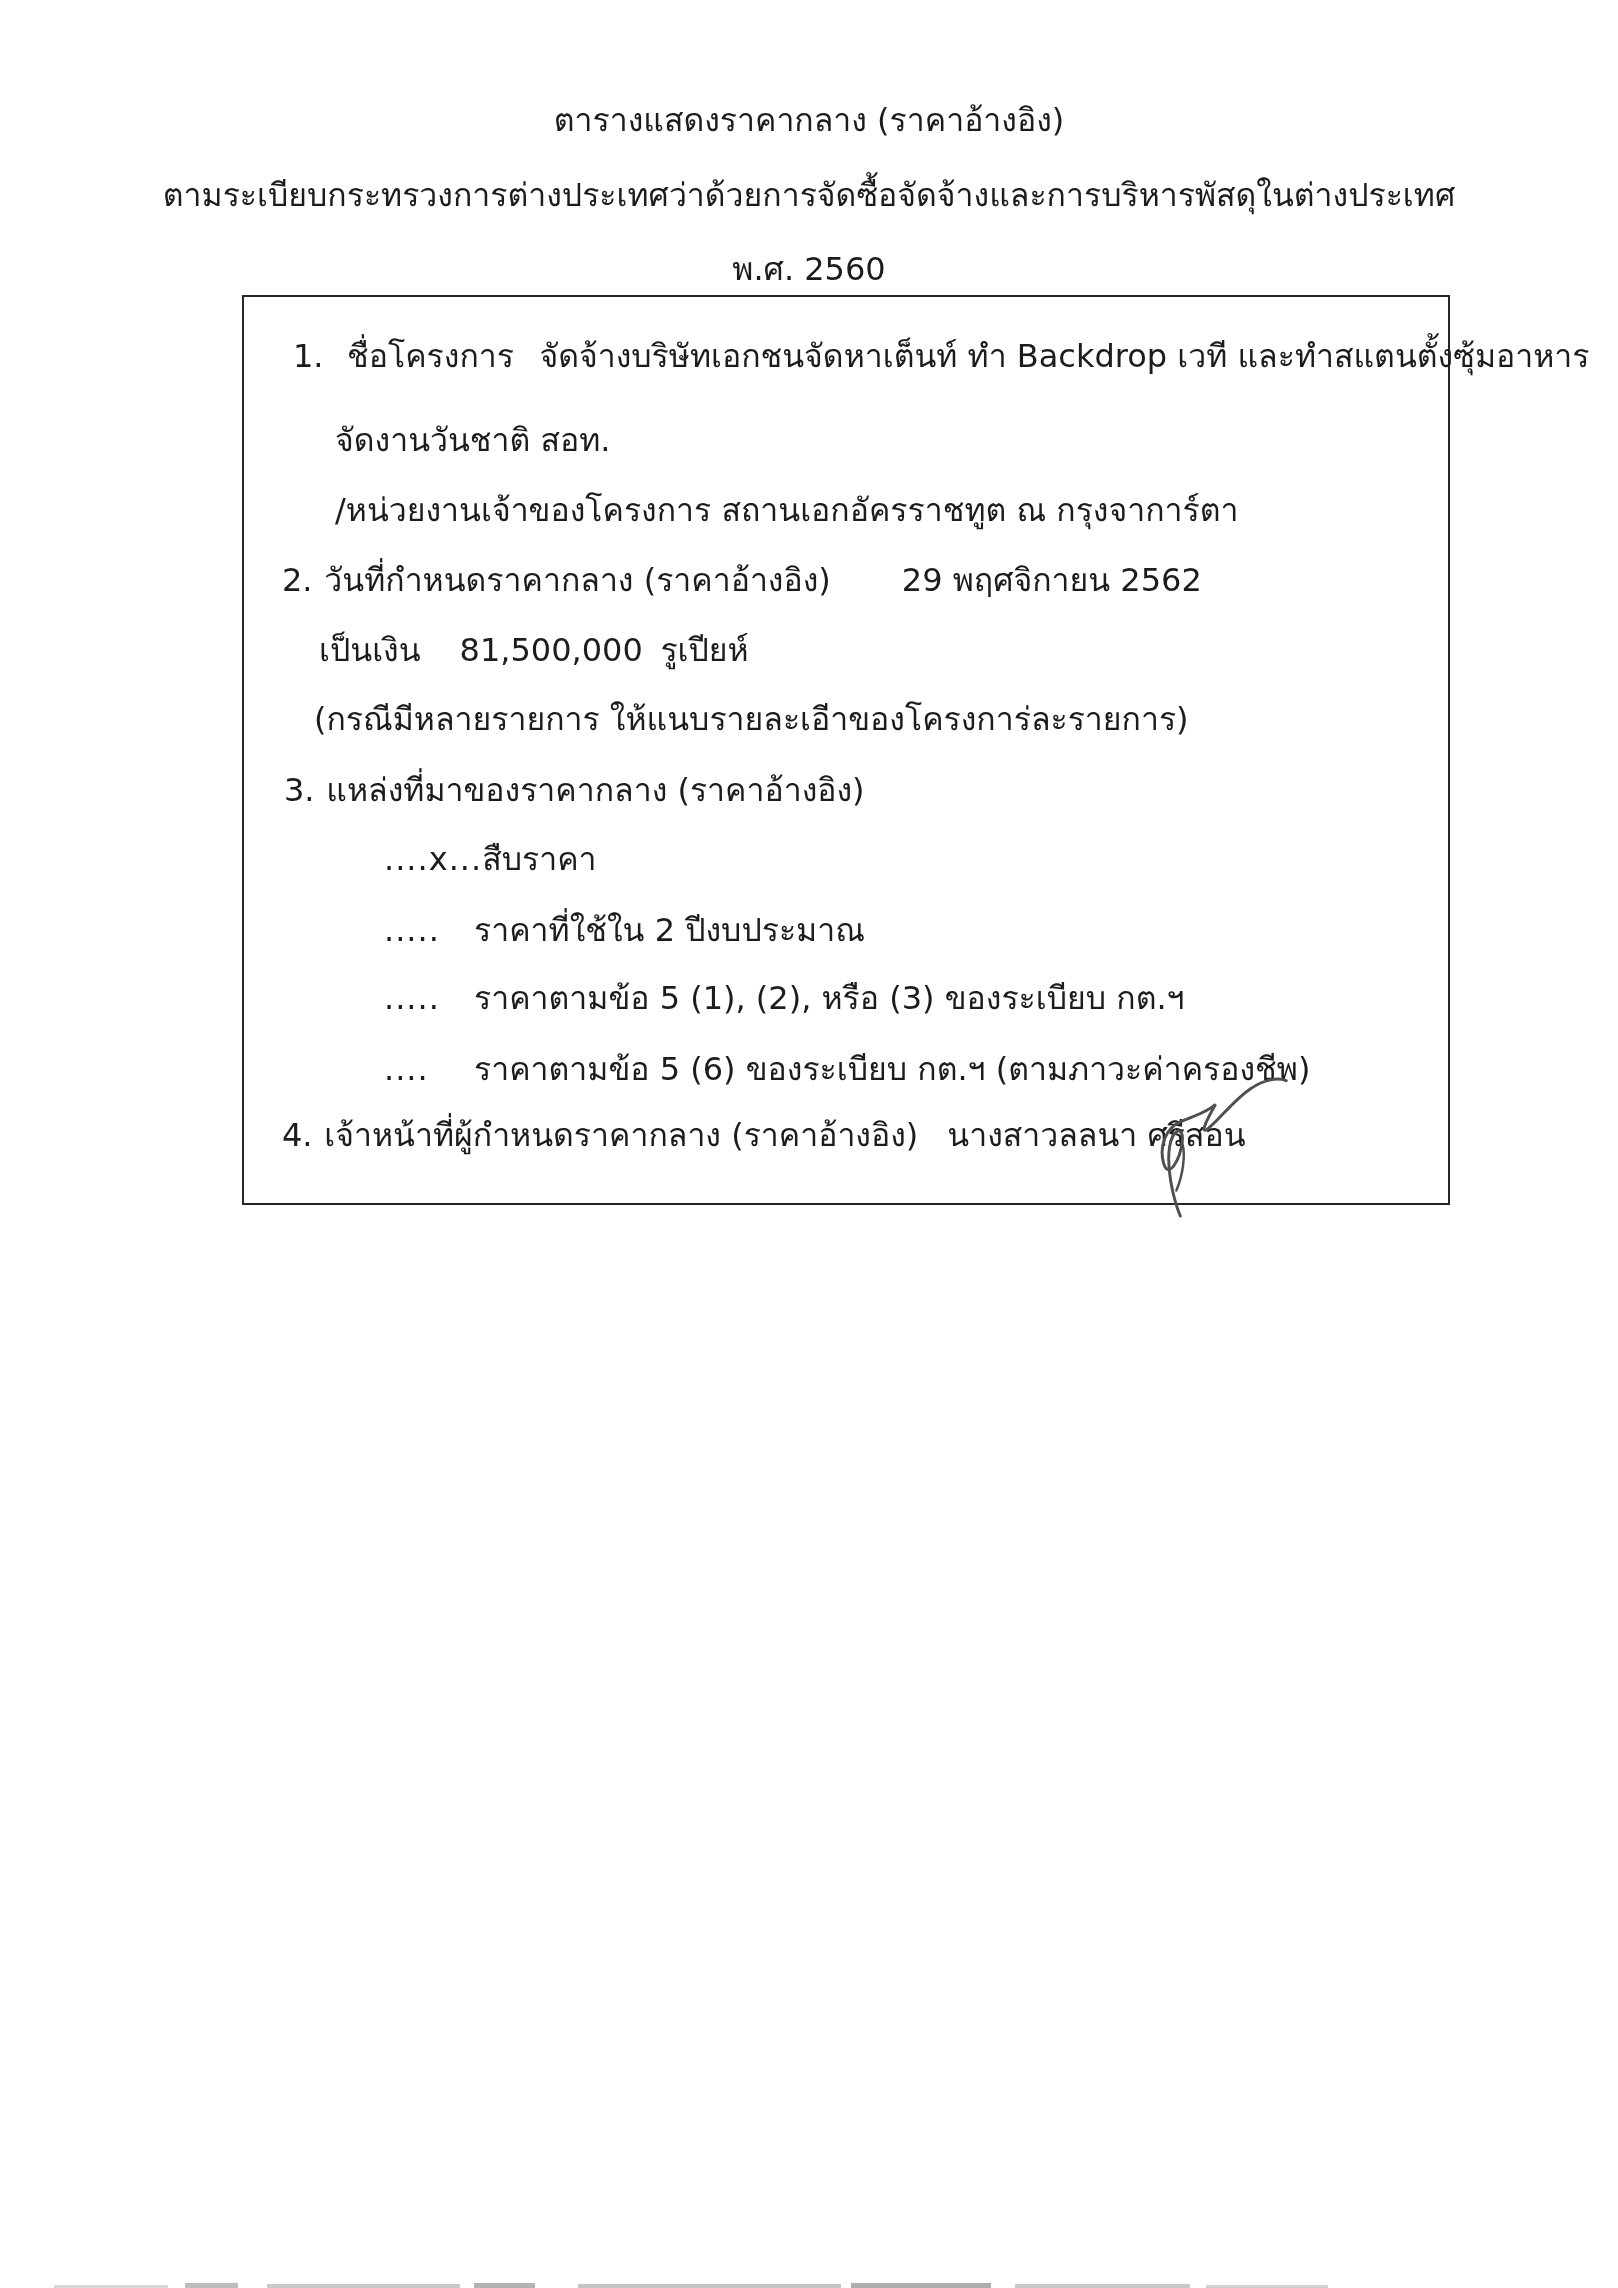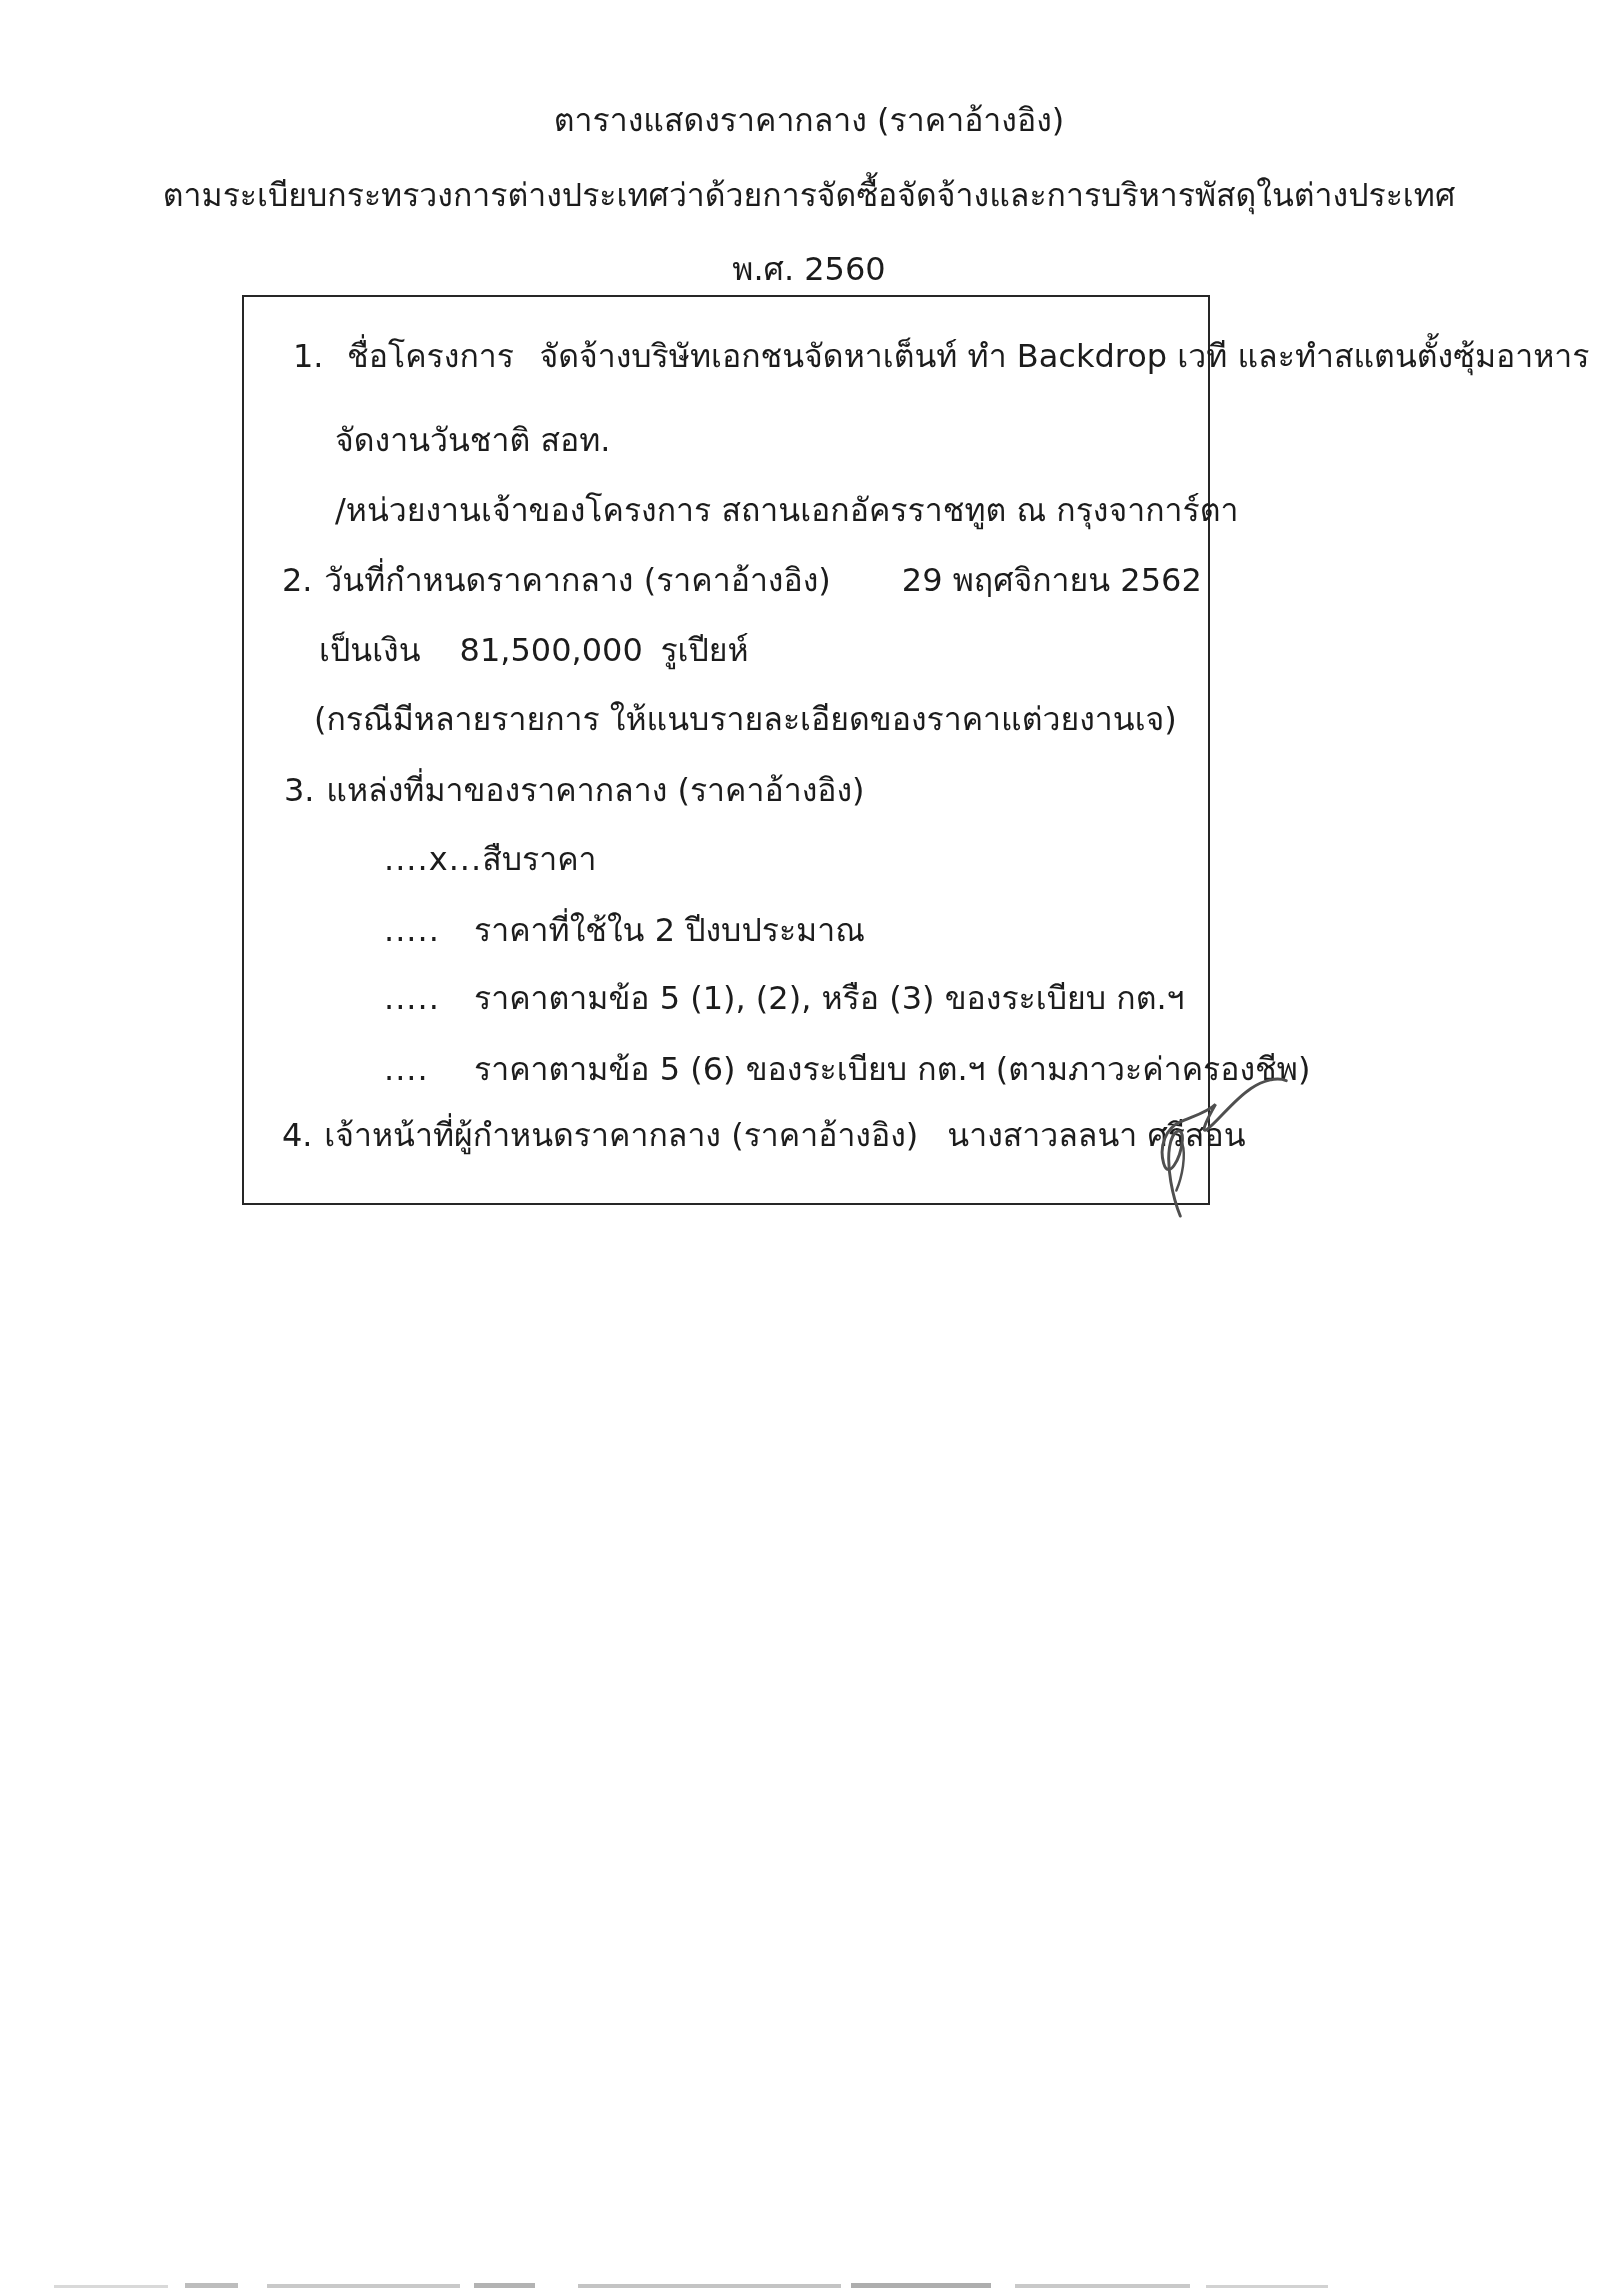--- a/index.html
+++ b/index.html
@@ -26,21 +26,21 @@
     white-space: nowrap;
   }
   .t1 { top: 98px; }
   .t2 { top: 173px; }
   .t3 { top: 247px; }
 
   .form-box {
     position: absolute;
     left: 242px;
     top: 295px;
-    width: 968px;
+    width: 1208px;
     height: 910px;
     border: 2.9px solid #262626;
     box-sizing: border-box;
   }
   .line {
     position: absolute;
     font-size: 32px;
     line-height: 43px;
     white-space: nowrap;
   }
@@ -103,21 +103,21 @@
     </div>
     <div class="line" style="left:91px; top:122px;">จัดงานวันชาติ สอท.</div>
     <div class="line" style="left:91px; top:192px;">/หน่วยงานเจ้าของโครงการ  สถานเอกอัครราชทูต ณ กรุงจาการ์ตา</div>
 
     <div class="line" style="left:38px; top:262px;">
       <span class="num gap-md">2.</span><span class="lbl">วันที่กำหนดราคากลาง (ราคาอ้างอิง)</span><span class="date-val">29 พฤศจิกายน 2562</span>
     </div>
     <div class="line" style="left:75px; top:332px;">
       <span class="lbl">เป็นเงิน</span><span class="amount-val">81,500,000</span><span class="currency-val">รูเปียห์</span>
     </div>
-    <div class="line" style="left:70px; top:401px;">(กรณีมีหลายรายการ ให้แนบรายละเอียดของราคาแต่วยงานเจ)</div>
+    <div class="line" style="left:70px; top:401px;">(กรณีมีหลายรายการ ให้แนบรายละเอีาของโครงการ่ละรายการ)</div>
 
     <div class="line" style="left:40px; top:472px;">
       <span class="num gap-md">3.</span><span class="lbl">แหล่งที่มาของราคากลาง (ราคาอ้างอิง)</span>
     </div>
     <div class="line" style="left:140px; top:541px;">
       <span class="opt-mark">....x...</span><span class="opt-label">สืบราคา</span>
     </div>
     <div class="line" style="left:140px; top:612px;">
       <span class="opt-mark">.....</span><span class="opt-label">ราคาที่ใช้ใน 2 ปีงบประมาณ</span>
     </div>

